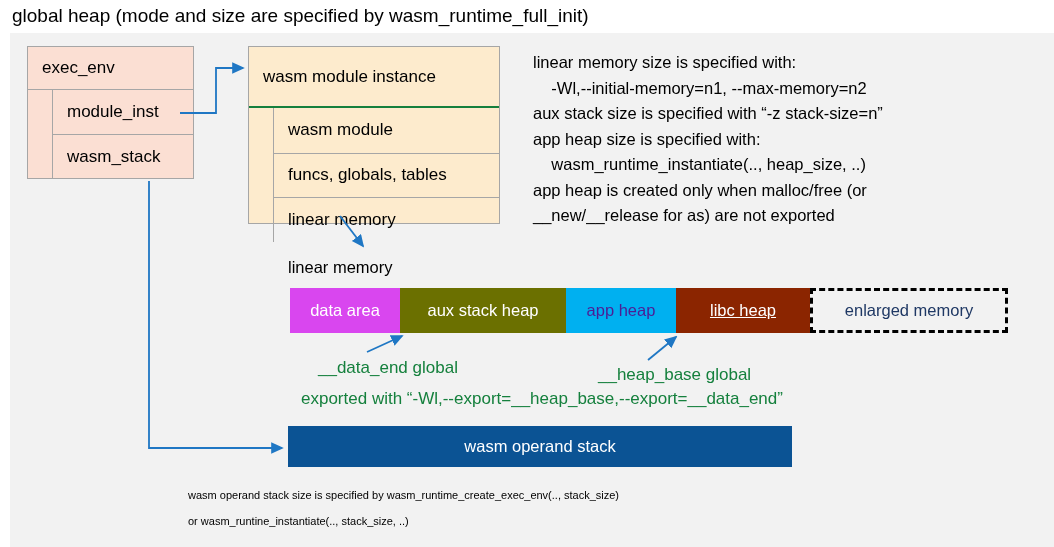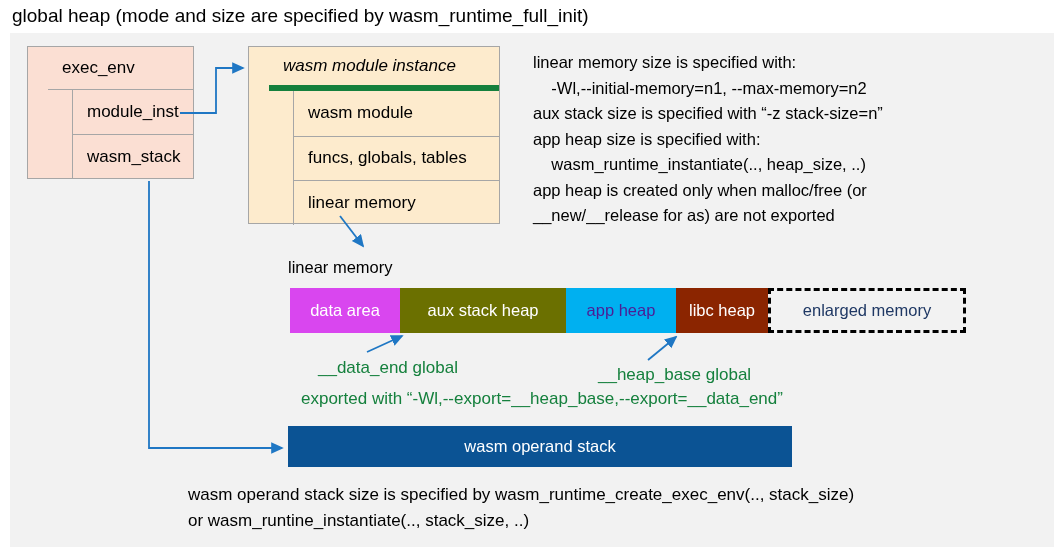--- a/index.html
+++ b/index.html
@@ -37,21 +37,20 @@
     top: 33px;
     width: 1044px;
     height: 514px;
     background: #f2f2f2;
   }
 
   
   .struct {
     box-sizing: border-box;
     border: 1px solid #a6a6a6;
-    padding-left: 20px;
   }
   .struct-row {
     box-sizing: border-box;
     display: flex;
     align-items: center;
     font-size: 17px;
     color: #000;
     white-space: nowrap;
   }
   .struct-head {
@@ -87,21 +86,21 @@
   #exec-env-box .inner-row + .inner-row { border-top: 1px solid #a6a6a6; }
 
   
   #module-inst-box {
     left: 248px;
     top: 46px;
     width: 252px;
     height: 178px;
     background: #fdebcd;
   }
-  #module-inst-box .struct-head { height: 44px; border-bottom: 6px solid #15803d; font-style: italic; }
+  #module-inst-box .struct-head { height: 61px; border-bottom: 2px solid #15803d; }
   #module-inst-box .gutter { width: 25px; }
   #module-inst-box .inner-row { height: 44.5px; border-top: none; }
   #module-inst-box .inner-row + .inner-row { border-top: 1px solid #a6a6a6; }
 
   
   #config-notes {
     left: 533px;
     top: 50px;
     width: 510px;
     font-size: 16.5px;
@@ -159,21 +158,21 @@
     display: flex;
     align-items: center;
     justify-content: center;
     font-size: 16.5px;
     color: #ffffff;
     white-space: nowrap;
   }
   #operand-stack-notes {
     left: 188px;
     top: 482px;
-    font-size: 17px;
+    font-size: 11px;
     line-height: 26px;
     color: #000;
     white-space: pre;
   }
 
   
   #connectors {
     left: 0; top: 0;
     width: 1054px;
     height: 547px;
@@ -219,21 +218,21 @@
     wasm_runtime_instantiate(.., heap_size, ..)
 app heap is created only when malloc/free (or
 __new/__release for as) are not exported</div>
 
   <div class="abs" id="linear-memory-caption">linear memory</div>
 
   <div class="abs" id="memory-bar">
       <div class="mem-seg" style="width: 110px; background: #d946ef; color: rgb(255, 255, 255);">data area</div>
       <div class="mem-seg" style="width: 166px; background: rgb(107, 112, 0); color: rgb(255, 255, 255);">aux stack heap</div>
       <div class="mem-seg" style="width: 110px; background: rgb(0, 176, 240); color: #4c1d95;">app heap</div>
-      <div class="mem-seg" style="width: 92px; background: rgb(139, 37, 0); color: rgb(255, 255, 255);">libc heap</div>
+      <div class="mem-seg" style="width: 134px; background: rgb(139, 37, 0); color: rgb(255, 255, 255); text-decoration: underline;">libc heap</div>
       <div class="mem-seg dashed" style="width: 198px; color: rgb(31, 56, 100);">enlarged memory</div>
     </div>
 
   <div class="abs annot" id="data-end-label">__data_end global</div>
   <div class="abs annot" id="heap-base-label">__heap_base global</div>
   <div class="abs annot" id="export-line">exported with “-Wl,--export=__heap_base,--export=__data_end”</div>
 
   <div class="abs" id="operand-stack-bar">wasm operand stack</div>
   <div class="abs" id="operand-stack-notes">wasm operand stack size is specified by wasm_runtime_create_exec_env(.., stack_size)
 or wasm_runtine_instantiate(.., stack_size, ..)</div>

